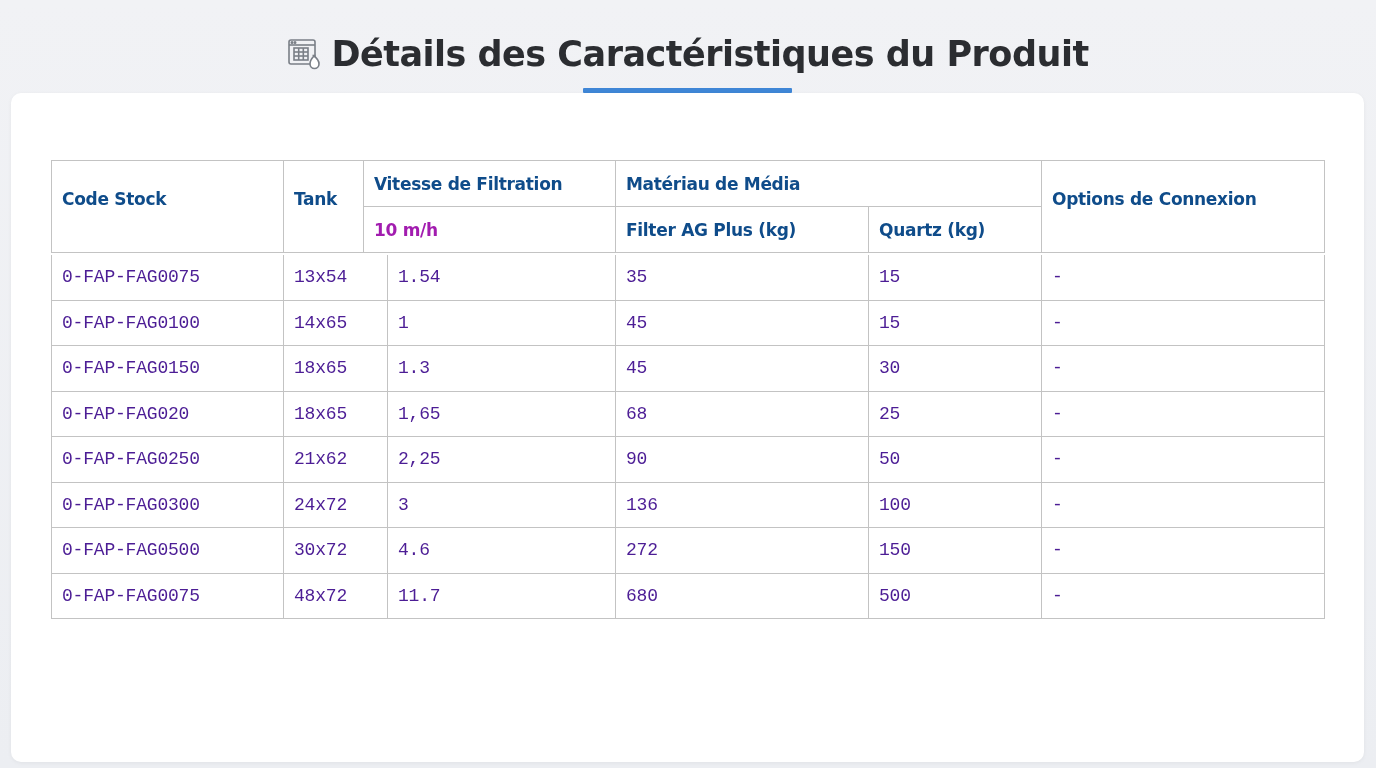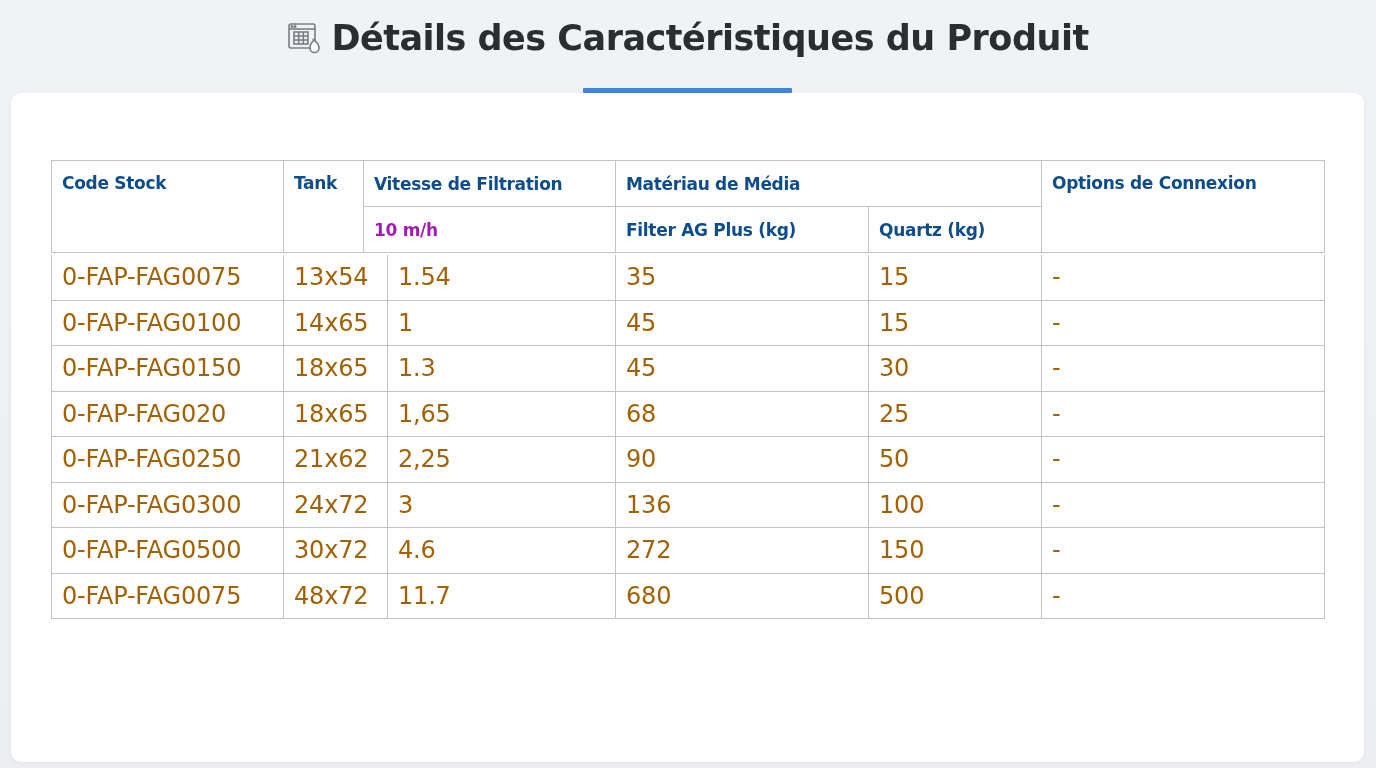--- a/index.html
+++ b/index.html
@@ -14,21 +14,21 @@
   }
   .page {
     position: relative;
     width: 1376px;
     height: 768px;
     background: linear-gradient(#f1f2f5, #eceef2);
   }
   .title-wrap {
     position: absolute;
     left: 0;
-    top: 12px;
+    top: 28px;
     width: 1376px;
     height: 52px;
     display: flex;
     align-items: center;
     justify-content: center;
     gap: 8px;
   }
   .title-icon {
     width: 36px;
     height: 36px;
@@ -80,37 +80,38 @@
     width: 1273px;
   }
   .head-table th {
     font-size: 17px;
     font-weight: bold;
     color: #0f4c8a;
     letter-spacing: -0.3px;
   }
   .head-table th.top-aligned {
     vertical-align: top;
-    padding-top: 12px;
+    padding-top: 28px;
   }
   .head-table th.unit {
     color: #a21caf;
   }
   .head-table tr.h1 th { height: 45px; }
   .head-table tr.h2 th { height: 45px; }
   .body-table {
     left: 51px;
     top: 255px;
     width: 1273px;
   }
   .body-table td {
     height: 44.5px;
-    font-size: 24px;
-    color: #a16207;
+    font-size: 18px;
+    color: #4c1d95;
     letter-spacing: -0.2px;
+    font-family: Liberation Mono, monospace;
   }
   .body-table tr:first-child td { border-top: none; }
 </style>
 </head>
 <body>
 
 <div class="page">
 
   <div class="title-wrap">
     <span class="title-icon">

